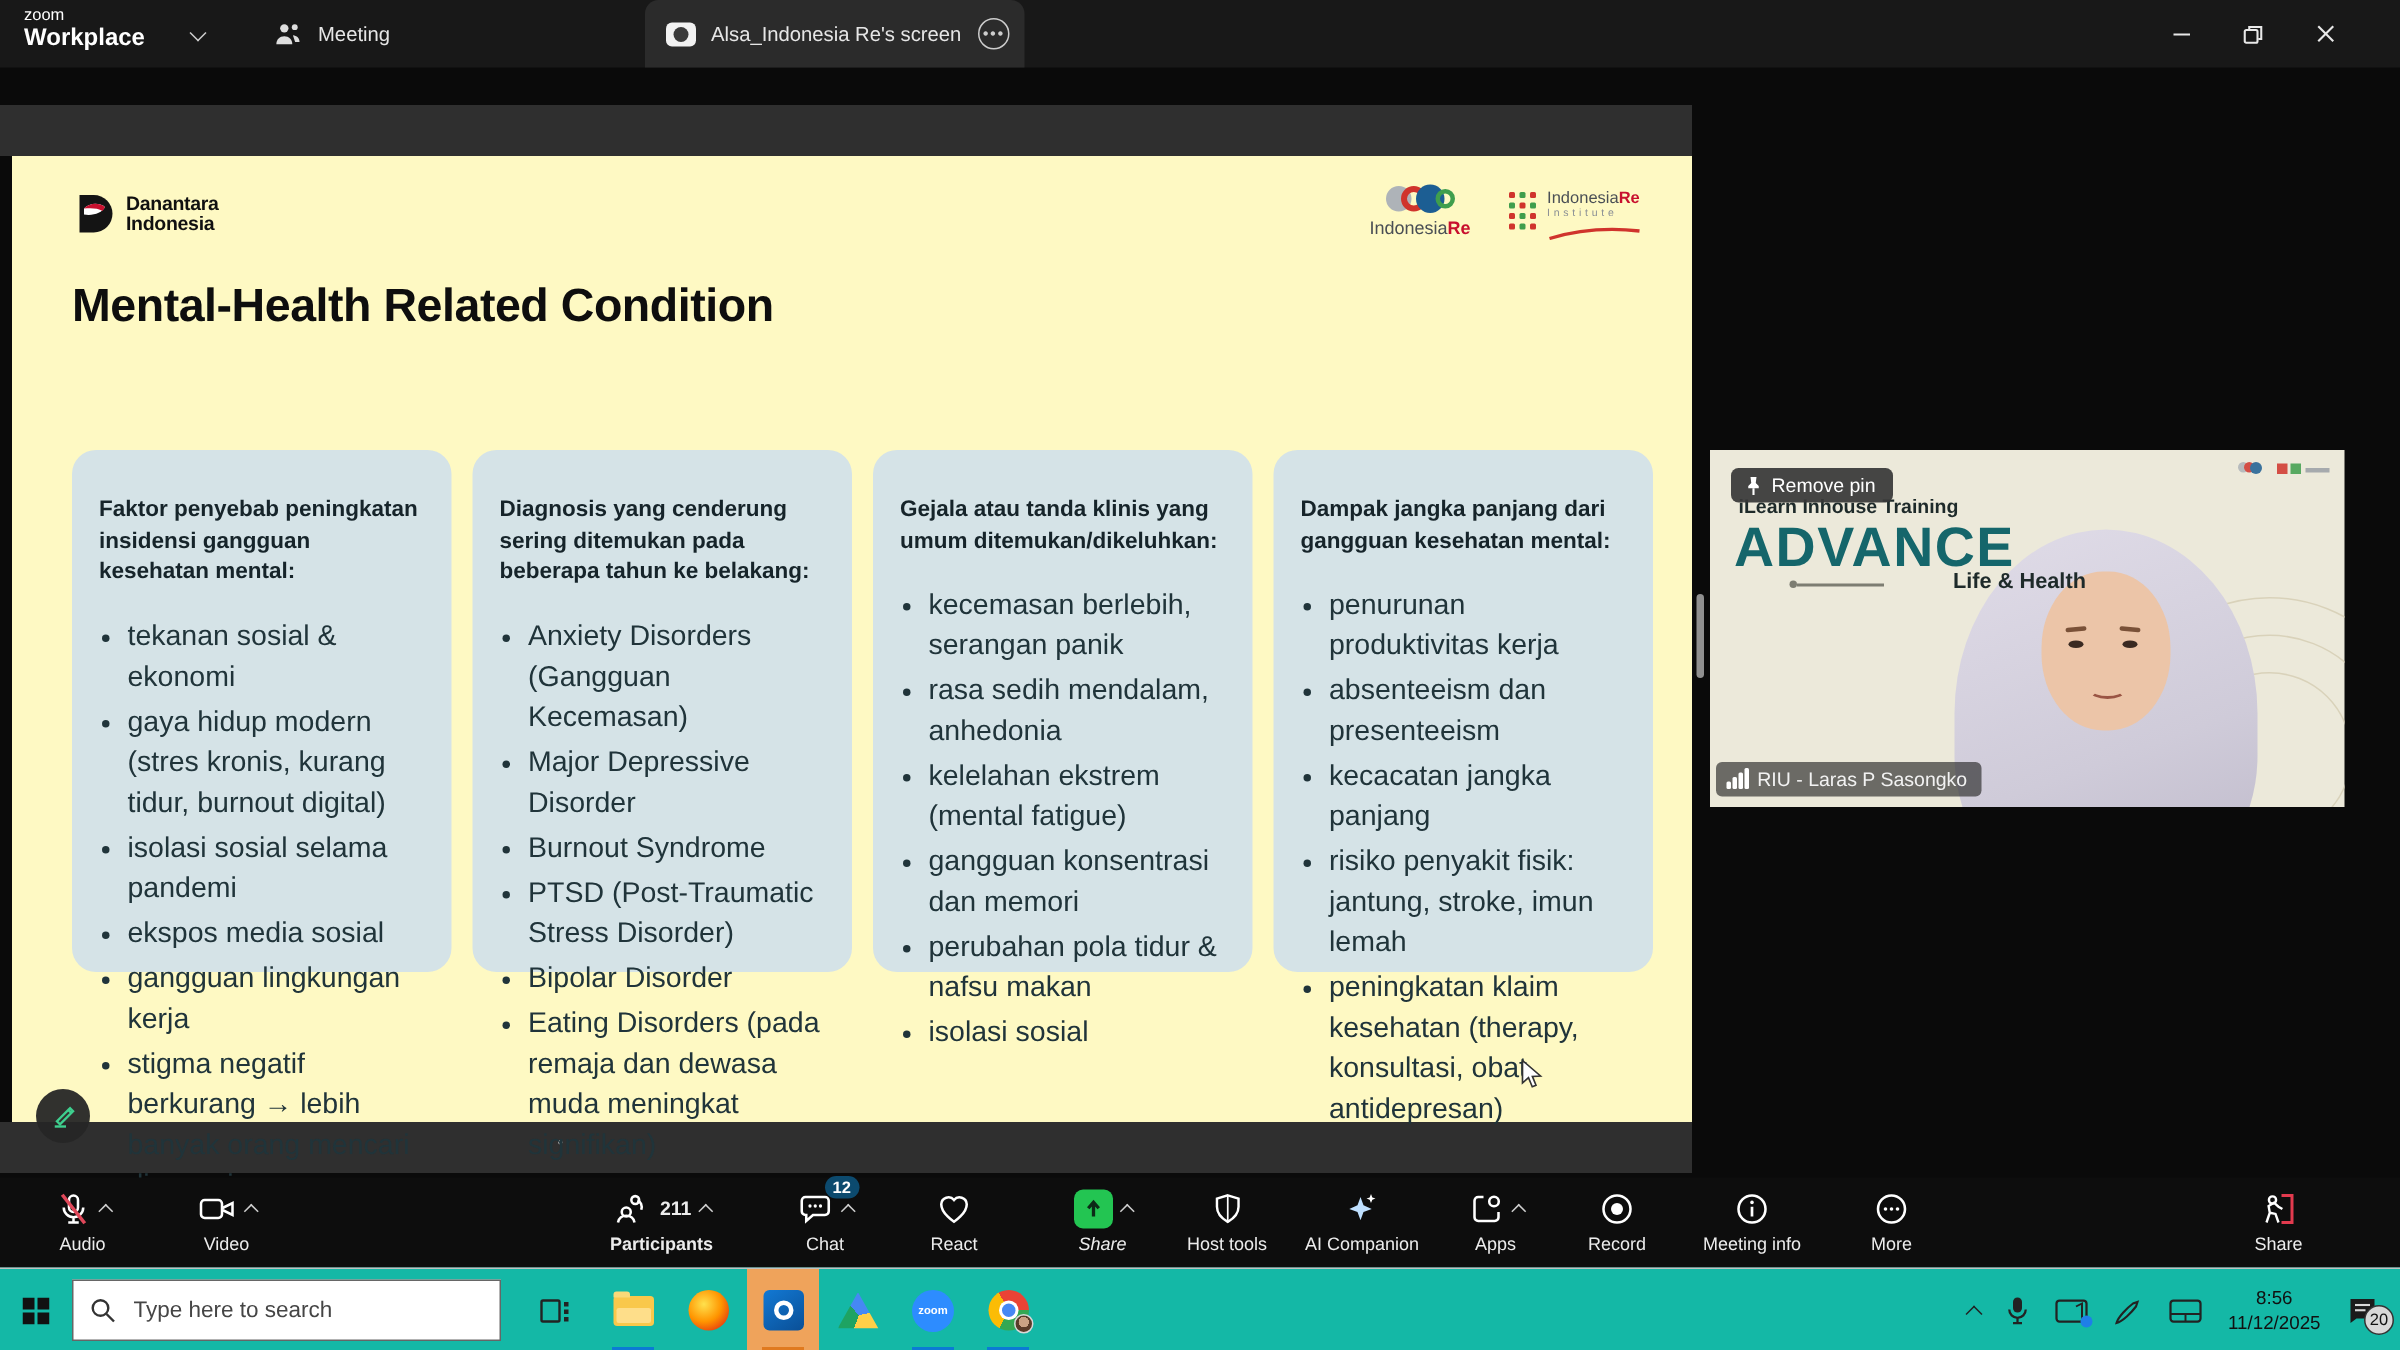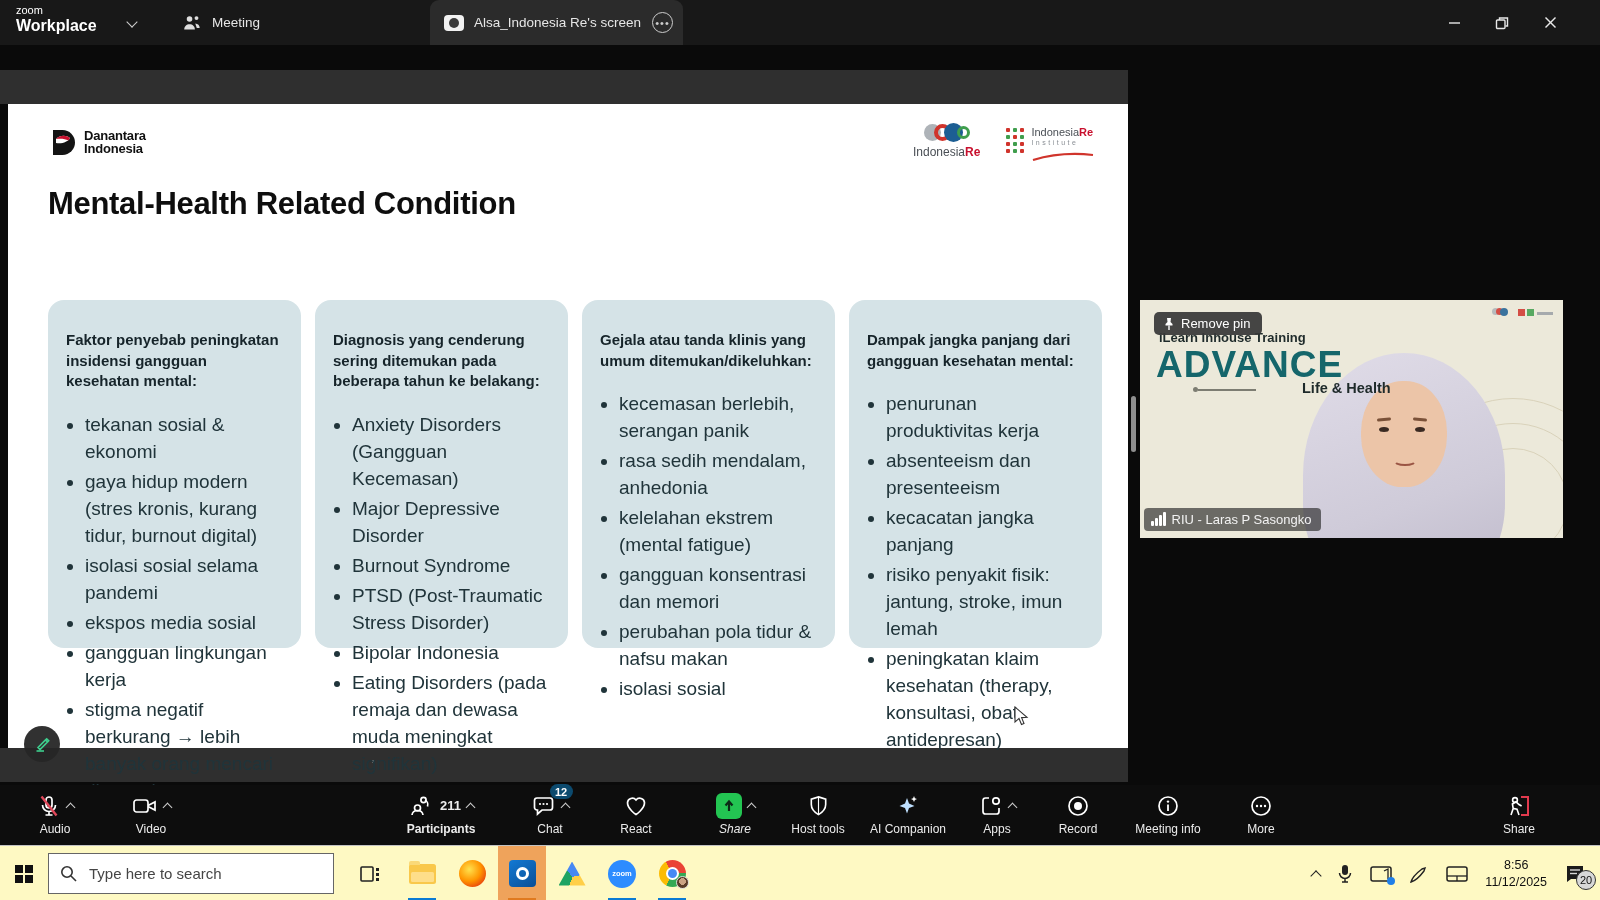--- a/index.html
+++ b/index.html
@@ -31,21 +31,21 @@
   .view-glyph{width:13px;height:13px;background:#f0f0f0;border-radius:2.5px;position:relative;}
   .view-glyph::after{content:"";position:absolute;right:-5px;top:1px;width:4px;height:5px;background:#f0f0f0;border-radius:1px;}
   .winbtn{position:absolute;top:0;width:44px;height:45px;display:flex;align-items:center;justify-content:center;}
   .winbtn svg{stroke:#e8e8e8;stroke-width:1.4;fill:none;}
 
   
   .band{position:absolute;left:0;width:1128px;height:34px;background:#2f2f2f;}
   .band.top{top:70px;}
   .band.bottom{top:748px;}
   .band-dot{position:absolute;left:372px;top:760px;width:3px;height:3px;border-radius:50%;background:#9a9a9a;}
-  .slide{position:absolute;left:8px;top:104px;width:1120px;height:644px;background:#ffffff;}
+  .slide{position:absolute;left:8px;top:104px;width:1120px;height:644px;background:#fef9c3;}
 
   .dn-logo{position:absolute;left:42px;top:24px;display:flex;align-items:center;gap:6px;}
   .dn-text{font-size:13px;font-weight:800;color:#101010;line-height:1.02;letter-spacing:-0.2px;}
   .re-logos{position:absolute;left:905px;top:16px;display:flex;align-items:flex-start;gap:26px;}
   .re-main{display:flex;flex-direction:column;align-items:center;}
   .re-circles{display:flex;align-items:center;height:24px;}
   .c{border-radius:50%;}
   .re-text{font-size:12px;color:#4a4f55;margin-top:1px;}
   .re-text b{color:#c8102e;}
   .ri-inst{display:flex;align-items:flex-start;gap:6px;margin-top:6px;}
@@ -100,21 +100,21 @@
   .tbi .ic{height:27px;display:flex;align-items:center;justify-content:center;gap:6px;}
   .tbi .lbl{font-size:12px;margin-top:3px;white-space:nowrap;}
   .tbi svg{display:block;}
   .chev-up{width:7px;height:7px;border-left:1.8px solid #cfcfcf;border-top:1.8px solid #cfcfcf;transform:rotate(45deg);margin-top:4px;}
   .count{font-size:13px;color:#ececec;margin-left:2px;}
   .badge{position:absolute;top:-8px;left:18px;background:#0c4a6e;color:#fff;font-size:11px;font-weight:700;
          border-radius:9px;padding:1.5px 5.5px;}
   .share-sq{width:26px;height:26px;border-radius:6px;background:#23c552;display:flex;align-items:center;justify-content:center;}
 
   
-  .taskbar{position:absolute;left:0;top:845px;width:1600px;height:55px;background:#fef9c3;border-top:1px solid #c2c2c2;}
+  .taskbar{position:absolute;left:0;top:845px;width:1600px;height:55px;background:#14b8a6;border-top:1px solid #c2c2c2;}
   .tk{position:absolute;top:0;height:55px;display:flex;align-items:center;justify-content:center;}
   .searchbox{position:absolute;left:48px;top:7px;width:286px;height:41px;background:#fff;border:1.5px solid #666;
              display:flex;align-items:center;gap:10px;padding-left:11px;}
   .searchbox input{border:none;outline:none;font-size:15px;color:#333;width:220px;font-family:"Liberation Sans",sans-serif;background:transparent;}
   .searchbox input::placeholder{color:#454545;}
   .ucell{width:48px;}
   .uline{position:absolute;bottom:0;left:10px;width:28px;height:3px;background:#0b7bd4;}
   .uline.orange{background:#e07a1f;}
   .outlook-cell{background:#efa35b;}
   .folder{width:27px;height:20px;background:#f9c84b;border-radius:2.5px;position:relative;}
@@ -257,21 +257,21 @@
           </ul>
   </div>
 
   <div class="card">
     <div class="card-heading">Diagnosis yang cenderung sering ditemukan pada beberapa tahun ke belakang:</div>
     <ul class="card-list">
             <li>Anxiety Disorders (Gangguan Kecemasan)</li>
             <li>Major Depressive Disorder</li>
             <li>Burnout Syndrome</li>
             <li>PTSD (Post-Traumatic Stress Disorder)</li>
-            <li>Bipolar Indonesia</li>
+            <li>Bipolar Disorder</li>
             <li>Eating Disorders (pada remaja dan dewasa muda meningkat signifikan)</li>
           </ul>
   </div>
 
   <div class="card">
     <div class="card-heading">Gejala atau tanda klinis yang umum ditemukan/dikeluhkan:</div>
     <ul class="card-list">
             <li>kecemasan berlebih, serangan panik</li>
             <li>rasa sedih mendalam, anhedonia</li>
             <li>kelelahan ekstrem (mental fatigue)</li>

